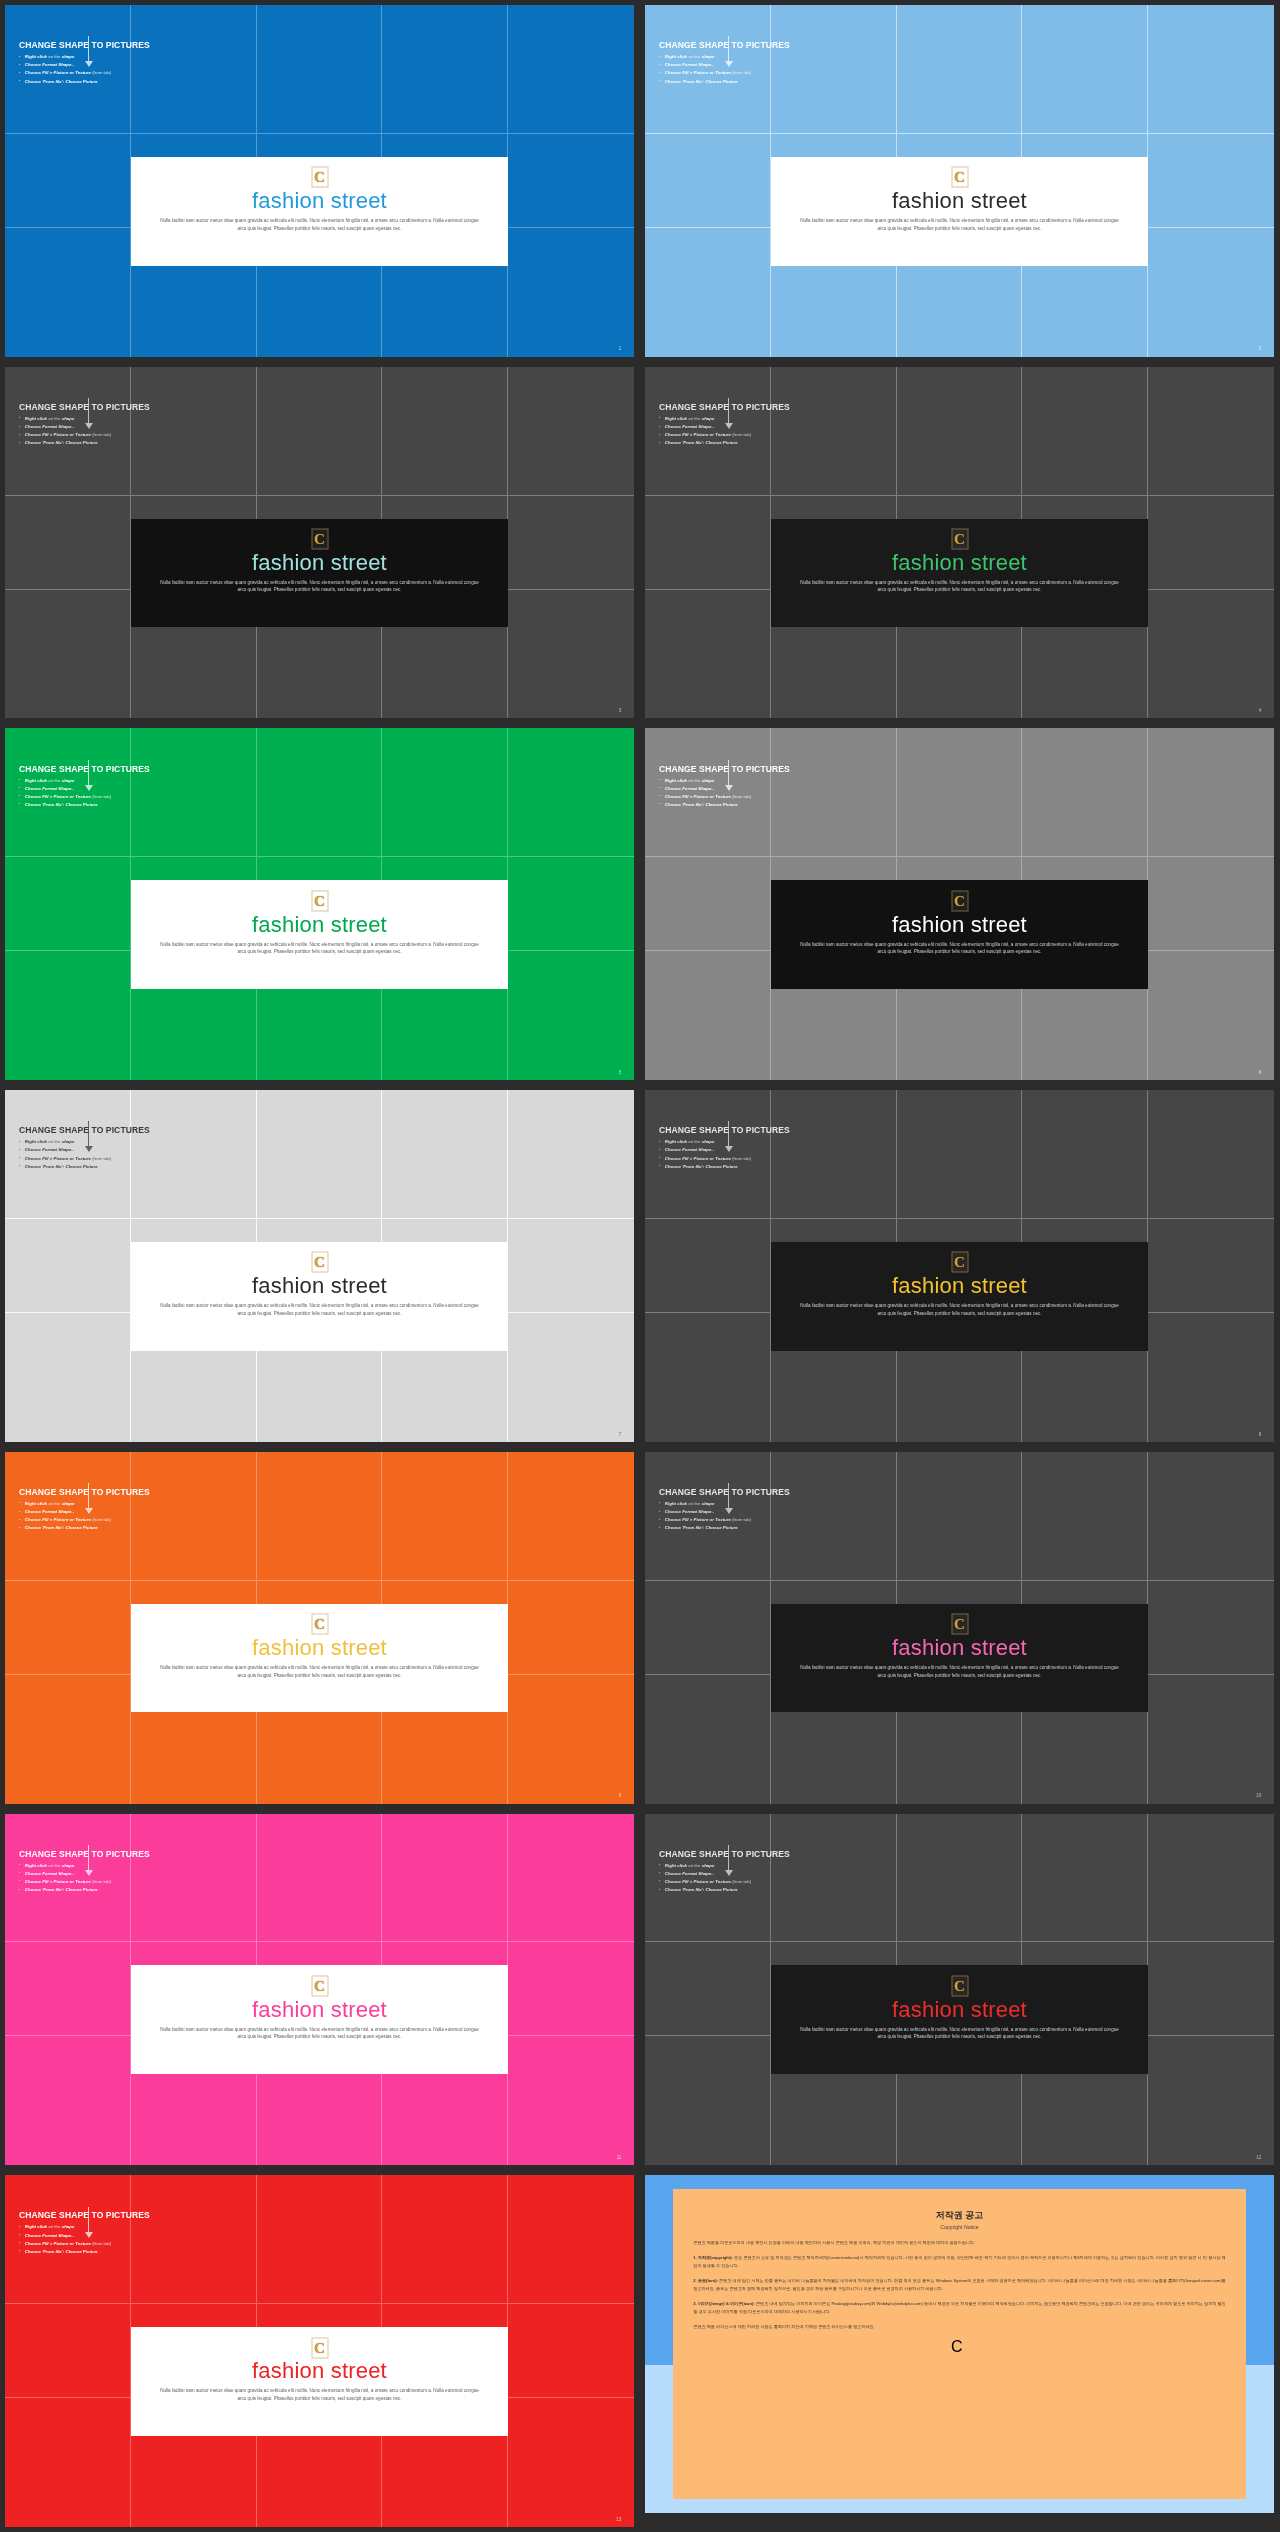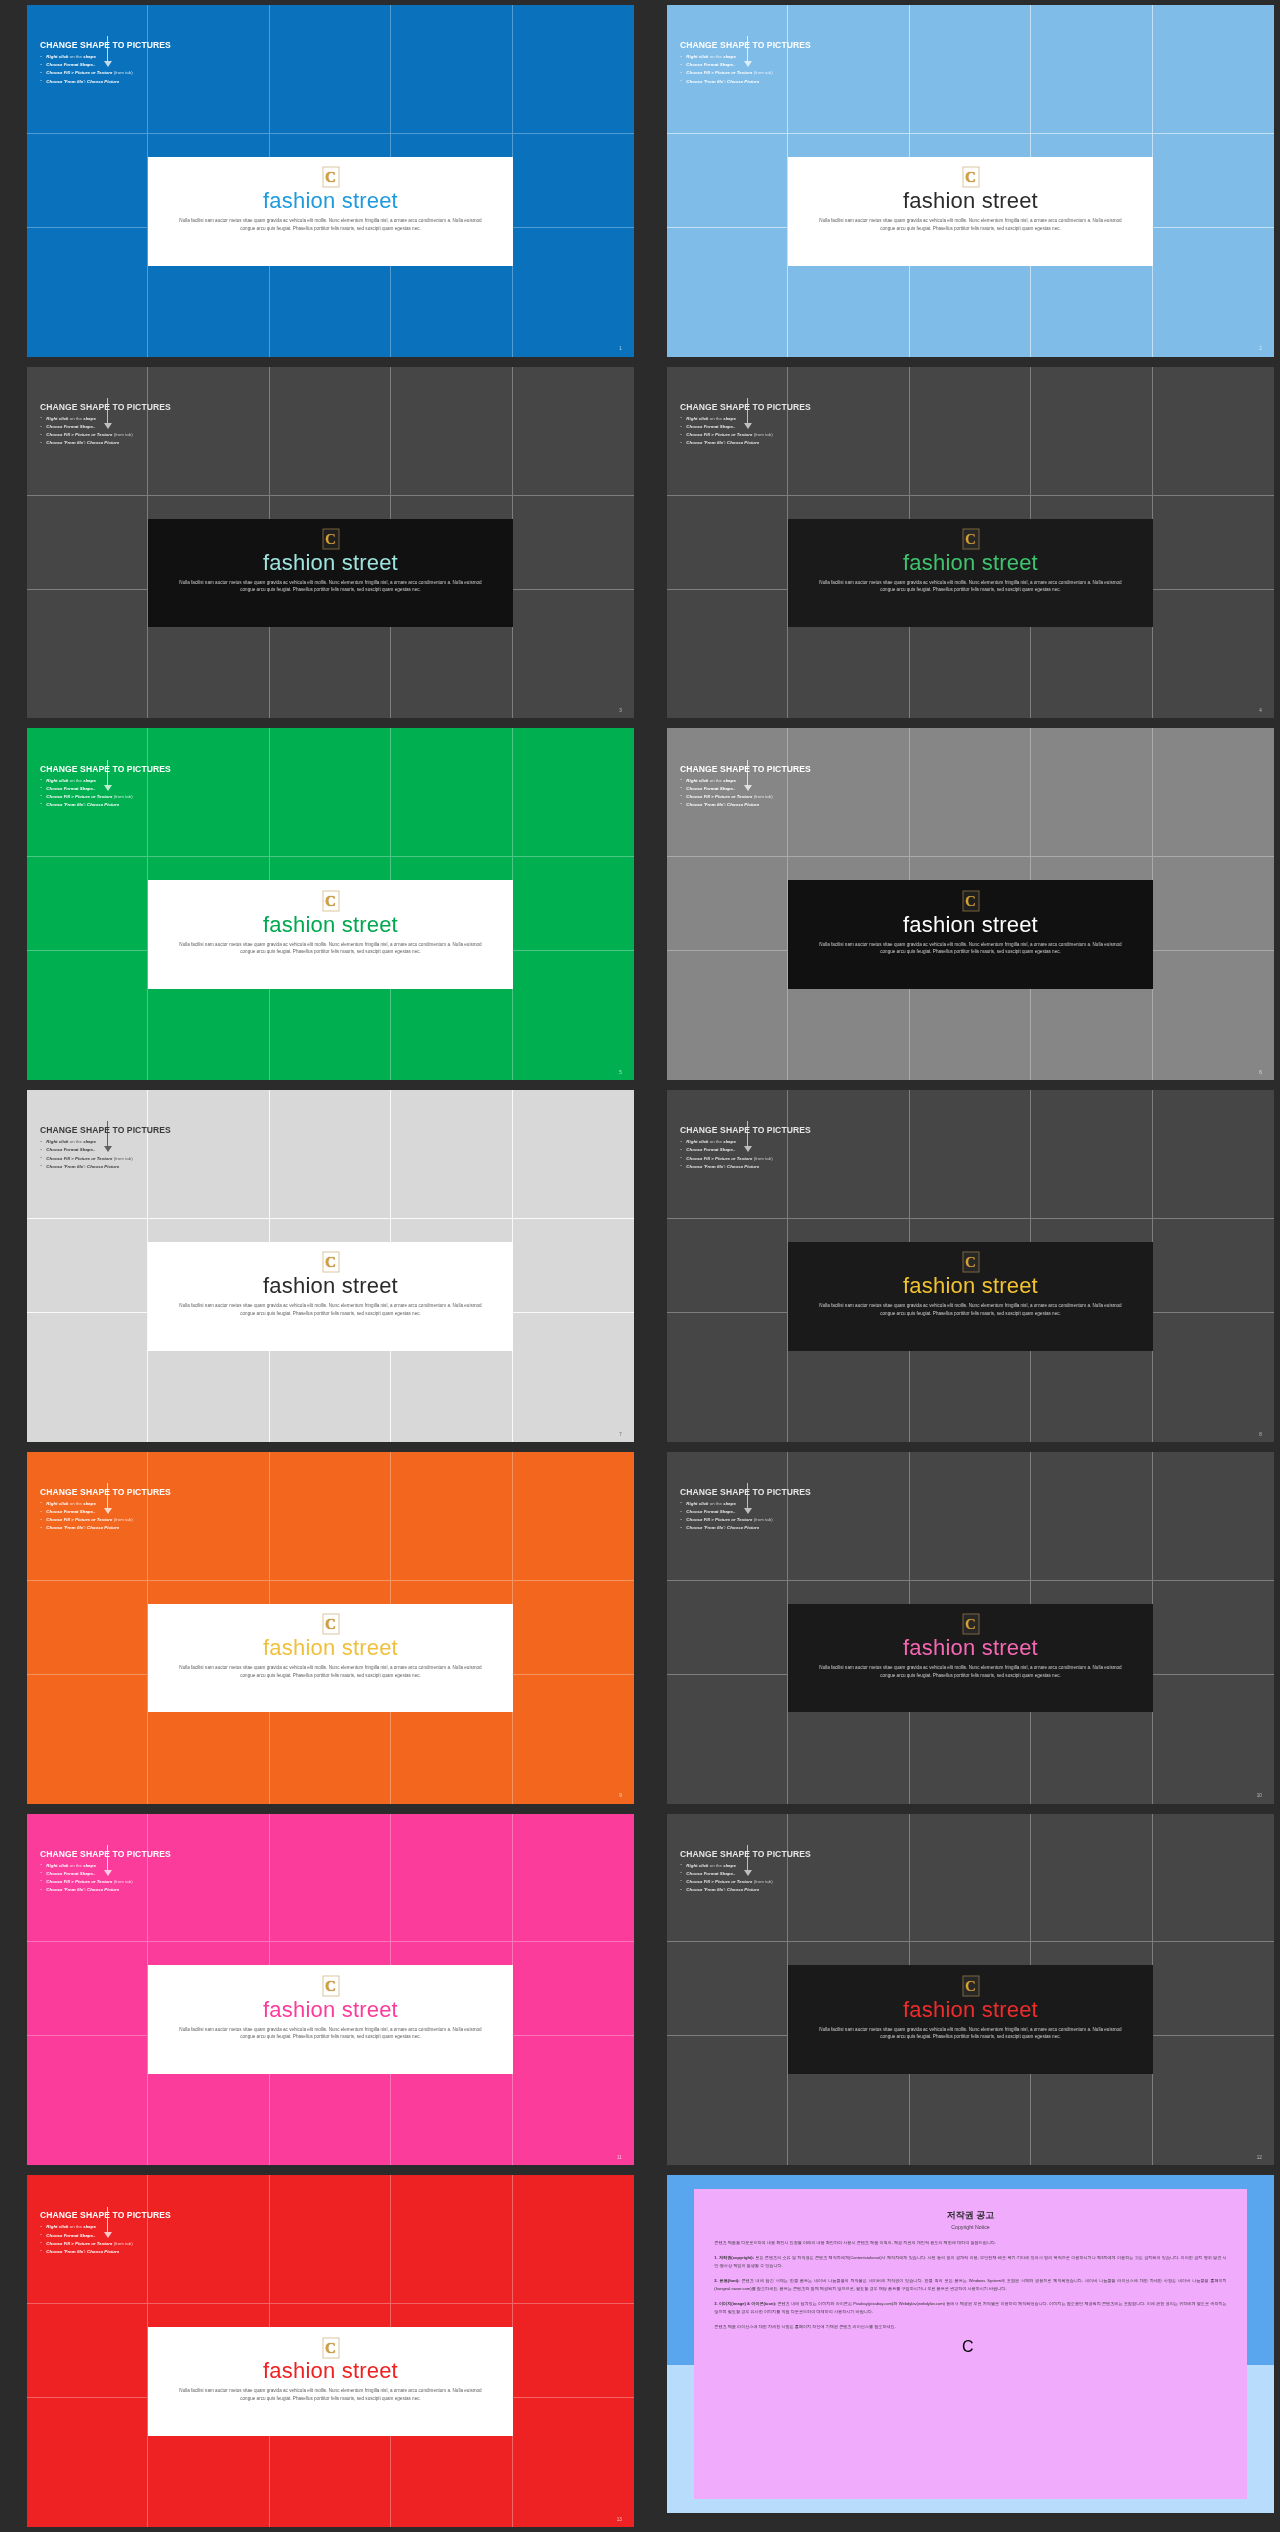--- a/index.html
+++ b/index.html
@@ -12,23 +12,22 @@
   .deck{
     width:1280px;height:2532px;
     display:grid;
     grid-template-columns:repeat(2,1fr);
     grid-auto-rows:calc(2532px/7);
     gap:0;
     background:#2b2b2b;
   }
   .slide-cell{
     position:relative;
-    padding:5px 6px 5px 11px;
+    padding:5px 6px 5px 5px;
     box-sizing:border-box;
-    margin-left:16px;
   }
   .slide{
     position:relative;
     width:100%;height:100%;
     overflow:hidden;
     box-sizing:border-box;
   }
 
   
   .ph-grid{
@@ -184,21 +183,21 @@
     position:absolute;left:0;right:0;bottom:0;height:46%;
     background:#b8dcfb;
   }
   .copy-slide .stripe2{
     position:absolute;left:0;right:0;bottom:0;height:4%;
     background:#2b2b2b;
   }
   .copy-paper{
     position:absolute;
     left:4.5%;right:4.5%;top:4%;bottom:8%;
-    background:#f0abfc;
+    background:#fdba74;
     padding:16px 20px 10px 20px;
     box-sizing:border-box;
     color:#2a2a2a;
     z-index:2;
   }
   .copy-h1{
     text-align:center;
     font-size:9px;
     font-weight:700;
     margin:4px 0 2px 0;

